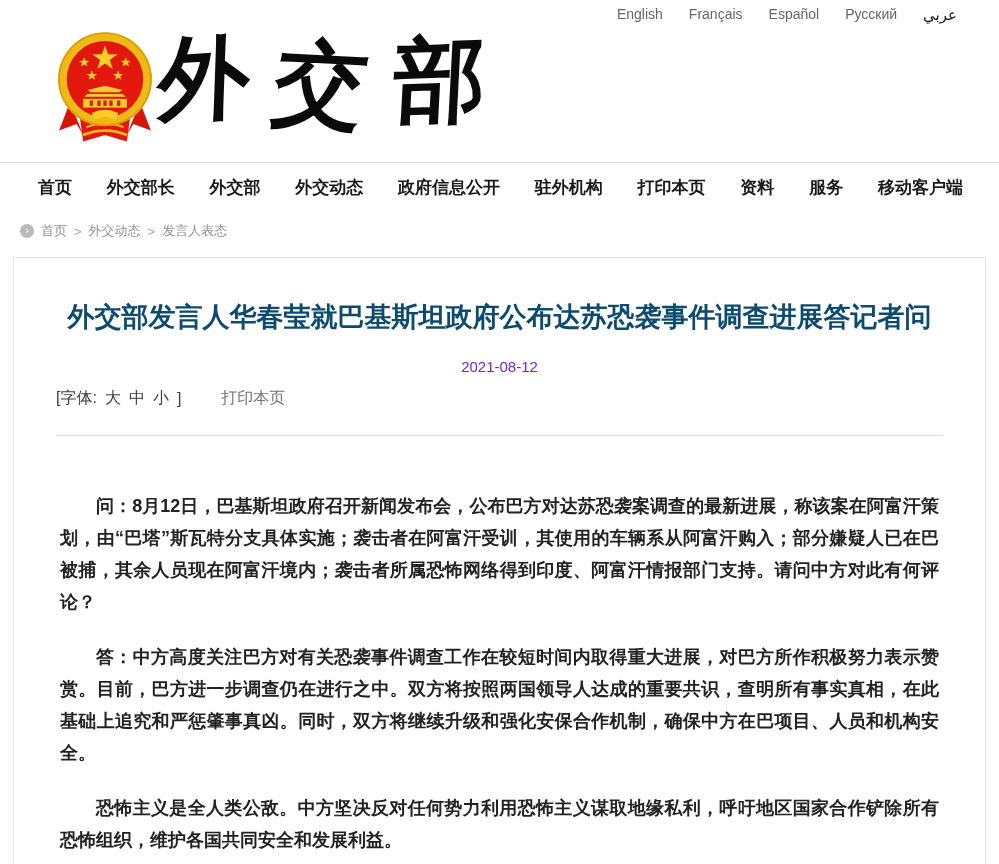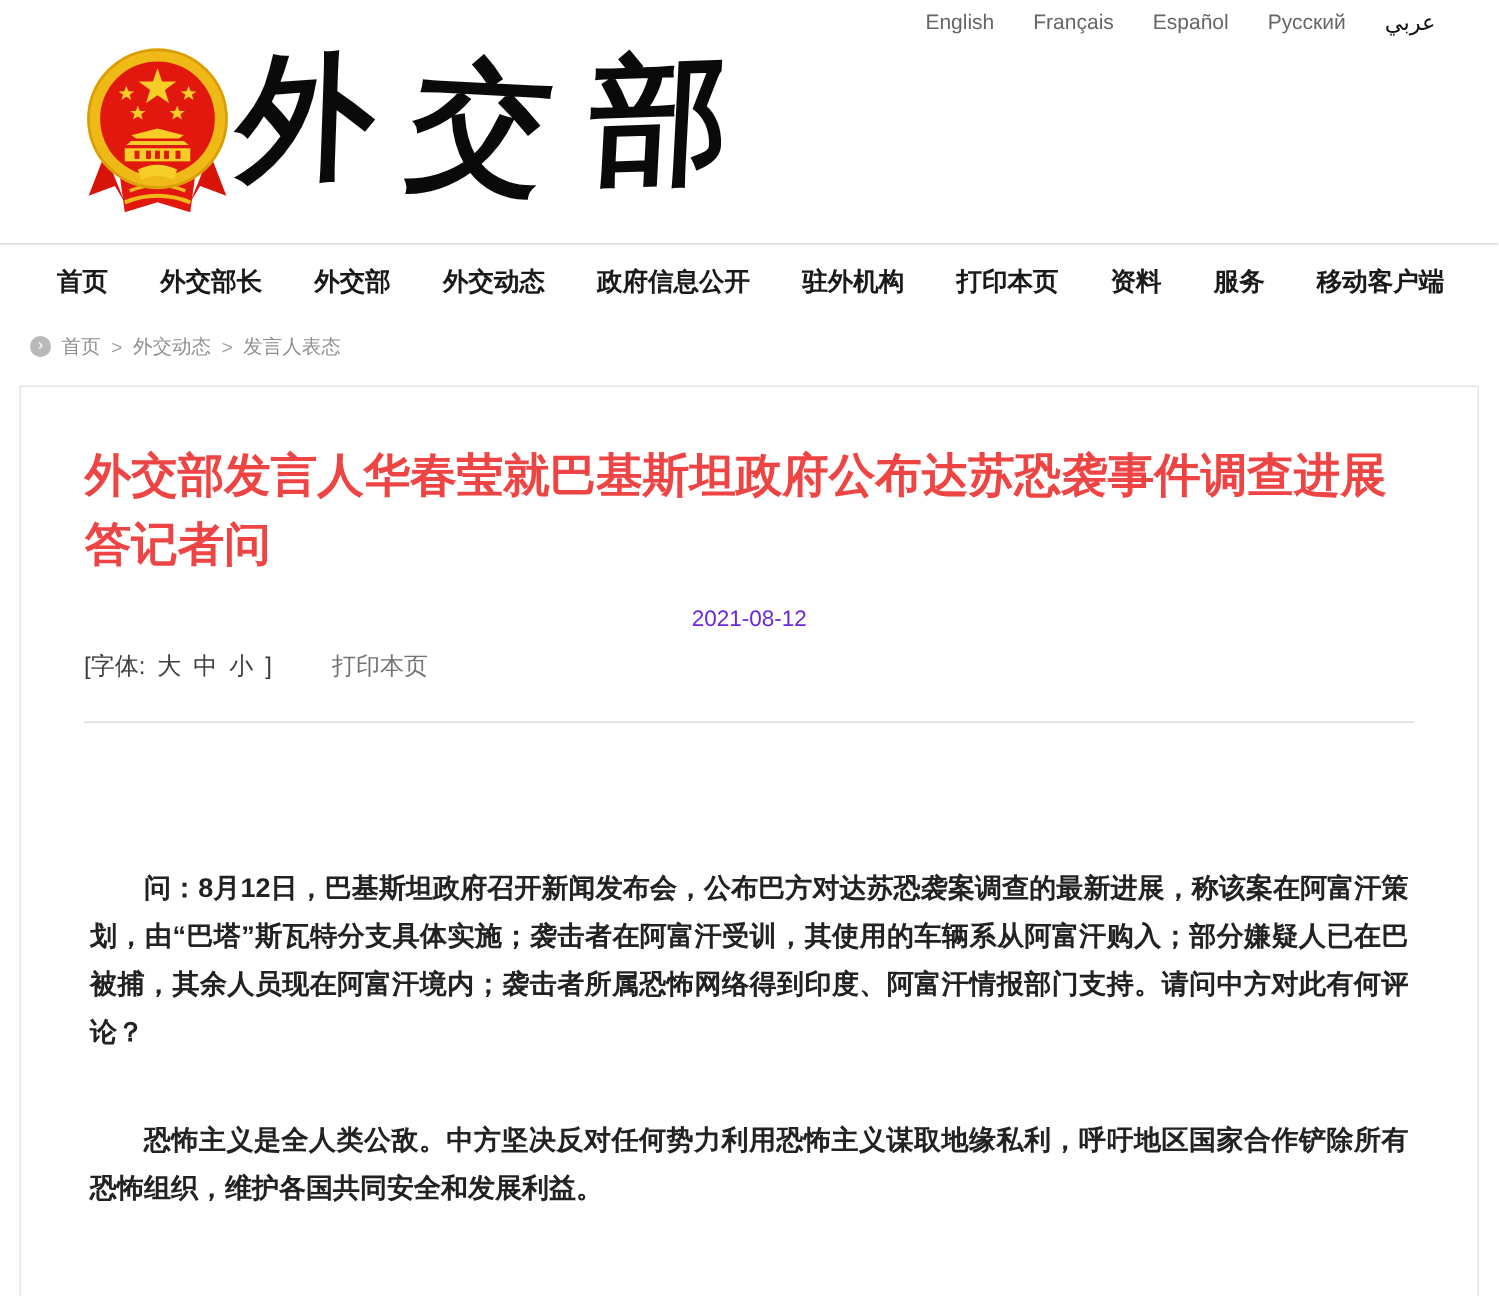--- a/index.html
+++ b/index.html
@@ -56,40 +56,39 @@
   .crumb-sep { color: #a5a5a5; }
   
   .card {
     margin: 16px 13px 0 13px;
     border: 1px solid #e4e4e4;
     background: #fff;
     min-height: 700px;
     padding: 36px 42px 0 42px;
   }
   .article-title {
-    font-size: 31px; font-weight: bold; color: #ef4444;
-    line-height: 46px; text-align: left;
+    font-size: 27px; font-weight: bold; color: #0c4a6e;
+    line-height: 46px; text-align: center;
     max-width: 886px; margin: 0 auto;
   }
   .article-date {
     text-align: center; color: #6d28d9; font-size: 15px; margin-top: 18px;
   }
   .meta-row {
     display: flex; justify-content: flex-start; align-items: center;
     gap: 8px; margin-top: 13px; font-size: 16px; color: #3d3d3d;
   }
   .meta-row .size-btn { cursor: pointer; color: #3d3d3d; text-decoration: none; }
   .meta-row .print { margin-left: 32px; cursor: pointer; color: #737373; text-decoration: none; }
   .divider { border-top: 1px solid #dcdcdc; margin-top: 26px; }
   .article-body { padding: 54px 4px 0 4px; }
   .article-body p {
     font-size: 18px; line-height: 32px; color: #222;
     font-weight: 600; text-align: justify; text-indent: 2em;
     margin-bottom: 23px;
-    margin-top: 40px;
   }
 </style>
 </head>
 <body>
 
 <div class="lang-bar">
   <a>English</a>
   <a>Français</a>
   <a>Español</a>
   <a>Русский</a>
@@ -167,16 +166,17 @@
     <a class="size-btn">中</a>
     <a class="size-btn">小</a>
     <span>]</span>
     <a class="print">打印本页</a>
   </div>
 
   <div class="divider"></div>
 
   <div class="article-body">
     <p>问：8月12日，巴基斯坦政府召开新闻发布会，公布巴方对达苏恐袭案调查的最新进展，称该案在阿富汗策划，由“巴塔”斯瓦特分支具体实施；袭击者在阿富汗受训，其使用的车辆系从阿富汗购入；部分嫌疑人已在巴被捕，其余人员现在阿富汗境内；袭击者所属恐怖网络得到印度、阿富汗情报部门支持。请问中方对此有何评论？</p>
+    <p>答：中方高度关注巴方对有关恐袭事件调查工作在较短时间内取得重大进展，对巴方所作积极努力表示赞赏。目前，巴方进一步调查仍在进行之中。双方将按照两国领导人达成的重要共识，查明所有事实真相，在此基础上追究和严惩肇事真凶。同时，双方将继续升级和强化安保合作机制，确保中方在巴项目、人员和机构安全。</p>
     <p>恐怖主义是全人类公敌。中方坚决反对任何势力利用恐怖主义谋取地缘私利，呼吁地区国家合作铲除所有恐怖组织，维护各国共同安全和发展利益。</p>
 
   </div>
 </div>
 
 </body></html>

